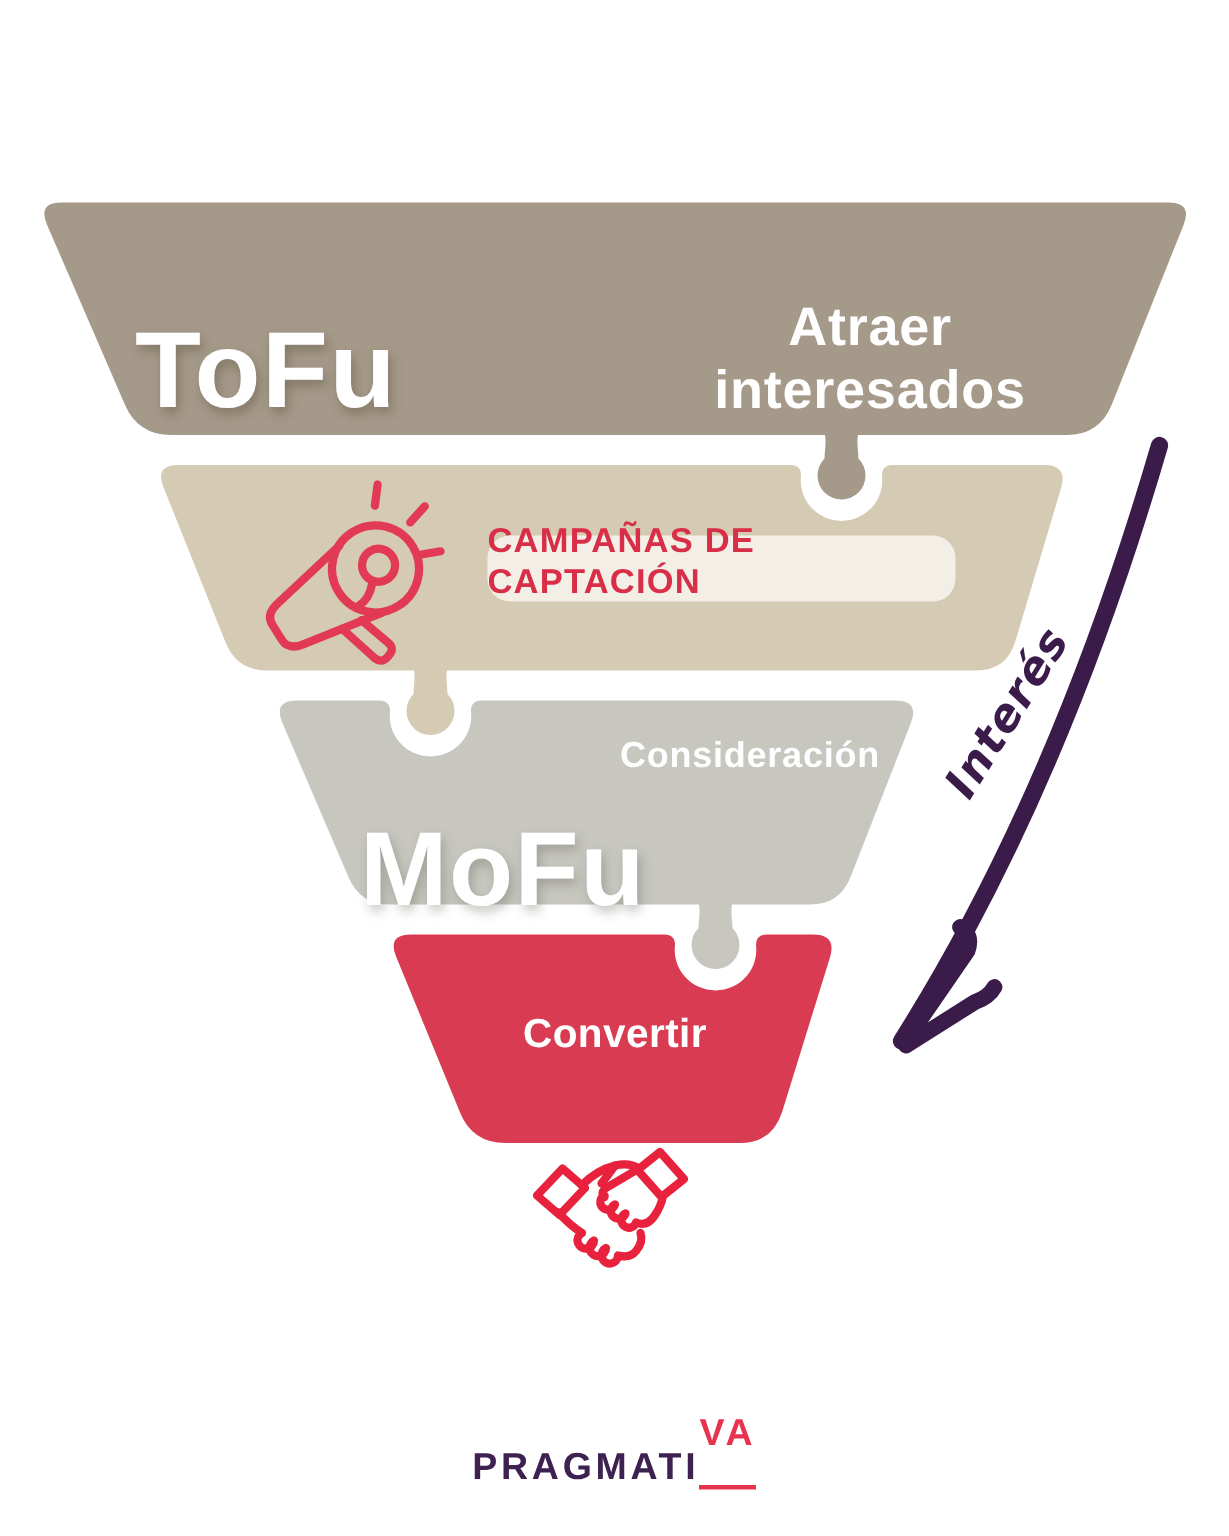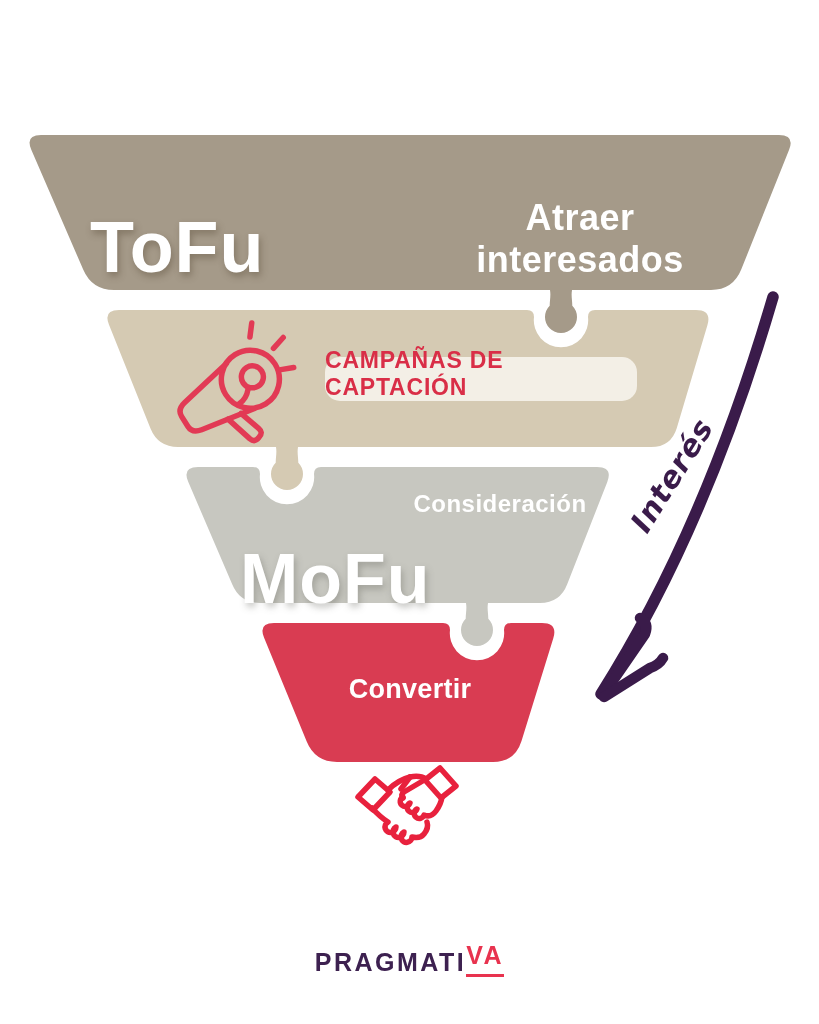--- a/index.html
+++ b/index.html
@@ -17,21 +17,21 @@
   .convertir{left:310px;top:674px;width:200px;font-size:27px;line-height:1.13;letter-spacing:.3px;}
   .badge{left:325px;top:357px;width:312px;height:44px;background:#f3efe6;border-radius:15px;
          display:flex;align-items:flex-end;justify-content:center;}
   .badge span{color:#d92e47;font-size:23px;font-weight:700;letter-spacing:.8px;}
   .interes{left:609px;top:459px;width:124px;text-align:center;color:#3a1b4a;
            font-size:30px;font-weight:700;font-style:italic;letter-spacing:1px;
            transform:rotate(-58deg);font-family:"DejaVu Sans","Liberation Sans",sans-serif;}
   .logo{left:0;top:941px;width:819px;display:flex;justify-content:center;align-items:flex-end;}
   .logo-primary{color:#3d2150;font-size:25px;font-weight:700;letter-spacing:2.5px;}
   .logo-accent{color:#e8334f;font-size:25px;font-weight:700;letter-spacing:2.5px;
-               border-bottom:3.5px solid #e8334f;padding-bottom:4px;}
+               border-bottom:3.5px solid #e8334f;padding-bottom:20px;}
 </style>
 </head>
 <body>
 
 <svg class="abs" style="left:0;top:0" width="819" height="1024" viewBox="0 0 819 1024">
 
   <path fill="#a59a89" d="
     M 41 135 L 779 135 Q 795 135 789.1 149.8 L 741.2 269.6 Q 733 290 711 290
     L 572 290 C 571 296 572.3 300 572.3 305.7
     A 16 16 0 1 1 549.7 305.7

